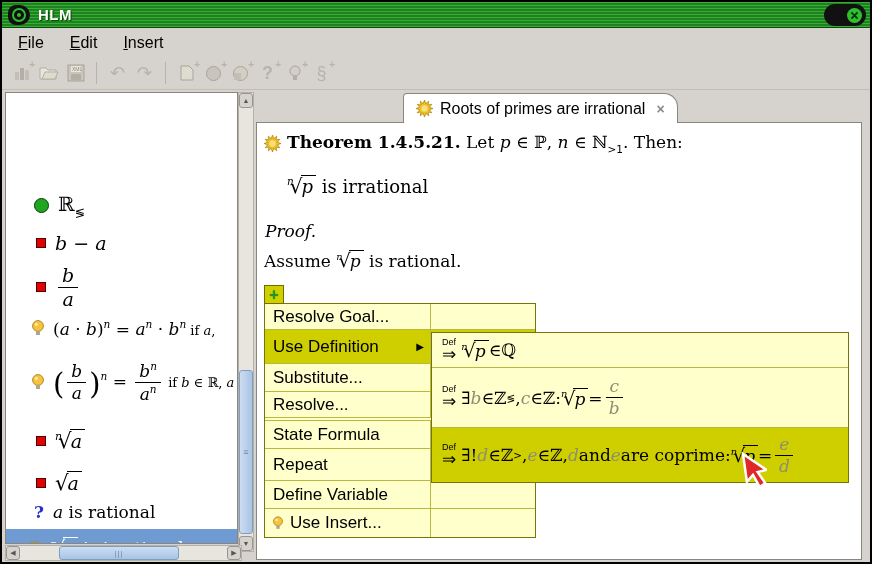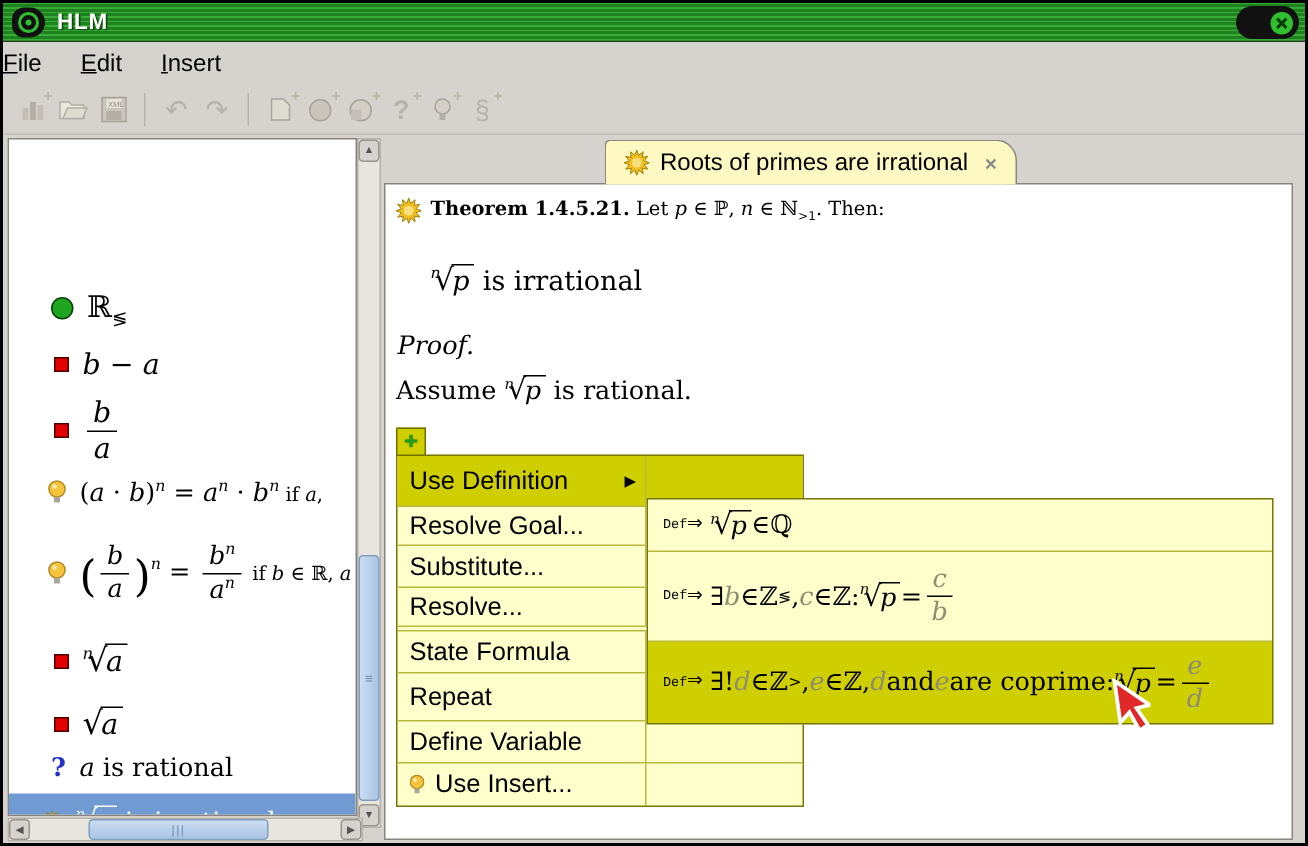--- a/index.html
+++ b/index.html
@@ -14,21 +14,21 @@
     border-bottom:1px solid #0c4a0c; display:flex; align-items:center; }
   .tb-icon { margin-left:6px; width:22px; height:20px; display:flex; align-items:center; justify-content:center;
     background:#111; border-radius:8px 10px 10px 8px; }
   .tb-title { color:#fff; font-weight:bold; font-size:15px; margin-left:8px; letter-spacing:0.5px;
     text-shadow:1px 1px 1px #064006; }
   .tb-close { position:absolute; right:4px; top:2px; width:42px; height:22px; background:#111;
     border-radius:11px; display:flex; align-items:center; justify-content:flex-end; padding-right:3px; cursor:default; }
 
   
   .menubar { position:absolute; left:0; top:27px; right:0; height:28px; display:flex; align-items:center;
-    gap:26px; padding-left:0; background:#d6d3ce; font-size:16px; color:#000; }
+    gap:26px; padding-left:16px; background:#d6d3ce; font-size:16px; color:#000; }
   .mb-item { display:inline-block; }
   .mb-item::first-letter { text-decoration:underline; }
 
   
   .toolbar { position:absolute; left:0; top:55px; right:0; height:33px; display:flex; align-items:center;
     padding-left:6px; border-bottom:1px solid #c2beb6; }
   .tool { width:27px; height:26px; display:inline-flex; align-items:center; justify-content:center;
     color:#b7b3aa; font-size:18px; position:relative; }
   .tool.plus::after { content:"+"; position:absolute; top:-1px; right:0; font-size:10px; font-weight:bold; color:#b0b8a2; }
   .tsep { width:1px; height:22px; background:#b7b3aa; margin:0 7px; }
@@ -50,22 +50,22 @@
   .m-sup { font-size:0.62em; vertical-align:0.65em; font-style:italic; }
   .m-sub { font-size:0.62em; vertical-align:-0.45em; font-family:"DejaVu Sans",sans-serif; }
   .m-frac { display:inline-flex; flex-direction:column; text-align:center; vertical-align:middle;
     line-height:1.1; margin:0 3px; }
   .m-num { border-bottom:1.5px solid currentColor; padding:0 4px 1px; }
   .m-den { padding-top:1px; }
   .m-rad { white-space:nowrap; }
   .m-radix { font-size:0.58em; font-style:italic; vertical-align:0.75em; margin-right:-4px; }
   .m-radsign { font-size:1.12em; }
   .m-radbody { border-top:1.5px solid currentColor; padding:0 3px 0 1px; margin-left:-2px; }
-  .m-def { display:inline-flex; flex-direction:row; align-items:center; line-height:1;
-    vertical-align:-0.2em; margin-right:5px; font-family:Liberation Mono, monospace; }
+  .m-def { display:inline-flex; flex-direction:column; align-items:center; line-height:1;
+    vertical-align:-0.2em; margin-right:5px; font-family:Liberation Sans, sans-serif; }
   .m-def-top { font-size:9px; letter-spacing:0; }
   .m-def-arr { font-size:17px; margin-top:-1px; }
 
   
   .vscroll { position:absolute; left:236px; top:90px; width:16px; height:460px; background:#e8e5df;
     border:1px solid #b5b1a8; }
   .sc-btn { position:absolute; left:0; width:14px; height:15px; background:#d6d3ce; border:1px solid #9a968e;
     border-radius:3px; font-size:7px; color:#555; display:flex; align-items:center; justify-content:center; }
   .v-up { top:0; } .v-down { bottom:0; }
   .v-thumb { position:absolute; left:0; top:277px; width:14px; height:164px;
@@ -77,26 +77,26 @@
   .h-thumb { position:absolute; left:53px; top:0; width:120px; height:14px;
     background:linear-gradient(180deg,#cdddf2,#a9c4e4); border:1px solid #7c9ebf; border-radius:3px;
     color:#6d8bab; font-size:8px; letter-spacing:1px; display:flex; align-items:center; justify-content:center; }
 
   
   .content { position:absolute; left:254px; top:120px; width:606px; height:438px; background:#fff;
     border:1px solid #8a867e; }
   .tab { position:absolute; display:flex; align-items:center; gap:7px; background:#fefefe;
     border:1px solid #8a867e; border-bottom:none; border-radius:4px 14px 0 0; padding:0 12px; font-size:16px; z-index:5; }
   .tab1 { left:258px; top:95px; height:26px; }
-  .tab2 { left:401px; top:91px; height:30px; background:#fef9c3; z-index:6;justify-content:center; }
+  .tab2 { left:401px; top:91px; height:30px; background:#ffffff; z-index:6;justify-content:center; }
   .tab-close { color:#8a8a8a; font-size:14px; font-weight:bold; margin-left:4px; }
 
   
   .doc { font-family:"DejaVu Serif",serif; color:#000; position:absolute; white-space:nowrap; }
-  .thm-line { left:262px; top:130px; font-size:13px; display:flex; align-items:center; gap:6px; }
+  .thm-line { left:262px; top:130px; font-size:17px; display:flex; align-items:center; gap:6px; }
   .thm-bold { font-weight:bold; }
   .statement { left:285px; top:172px; font-size:18px; }
   .proof { left:263px; top:219px; font-size:17px; font-style:italic; }
   .assume { left:262px; top:247px; font-size:17px; }
 
   
   .plus-btn { position:absolute; left:262px; top:283px; width:20px; height:19px; background:#cfcf00;
     border:1px solid #6f6f00; z-index:11; display:flex; align-items:center; justify-content:center; }
   .plus-btn span { color:#1e9e1e; font-weight:bold; font-size:16px; text-shadow:0 0 1px #0a5a0a; line-height:1; }
   .menu { position:absolute; left:262px; top:301px; width:272px; background:#ffffcc;
@@ -286,31 +286,31 @@
   </div>
   <div class="doc statement"><span class="m-rad"><span class="m-radix">n</span><span class="m-radsign">√</span><span class="m-radbody"><span class="m-i">p</span></span></span> is irrational</div>
   <div class="doc proof">Proof.</div>
   <div class="doc assume">Assume <span class="m-rad"><span class="m-radix">n</span><span class="m-radsign">√</span><span class="m-radbody"><span class="m-i">p</span></span></span> is rational.</div>
 
   <div class="plus-btn">
     <span>+</span>
   </div>
 
   <div class="menu">
+    <div class="menu-row" style="height:26px;">
+      <div class="menu-label">
+          <span>Resolve Goal...</span>
+        </div>
+        <div class="menu-cell"></div>
+    </div>
     <div class="menu-row hl" style="height:34px;">
       <div class="menu-label">
           <span>Use Definition</span>
         <span class="menu-arrow">▶</span>
       </div>
-        <div class="menu-cell"></div>
-    </div>
-    <div class="menu-row" style="height:26px;">
-      <div class="menu-label">
-          <span>Resolve Goal...</span>
-        </div>
         <div class="menu-cell"></div>
     </div>
     <div class="menu-row" style="height:28px;">
       <div class="menu-label">
           <span>Substitute...</span>
         </div>
         <div class="menu-cell"></div>
     </div>
     <div class="menu-row" style="height:26px;">
       <div class="menu-label">

